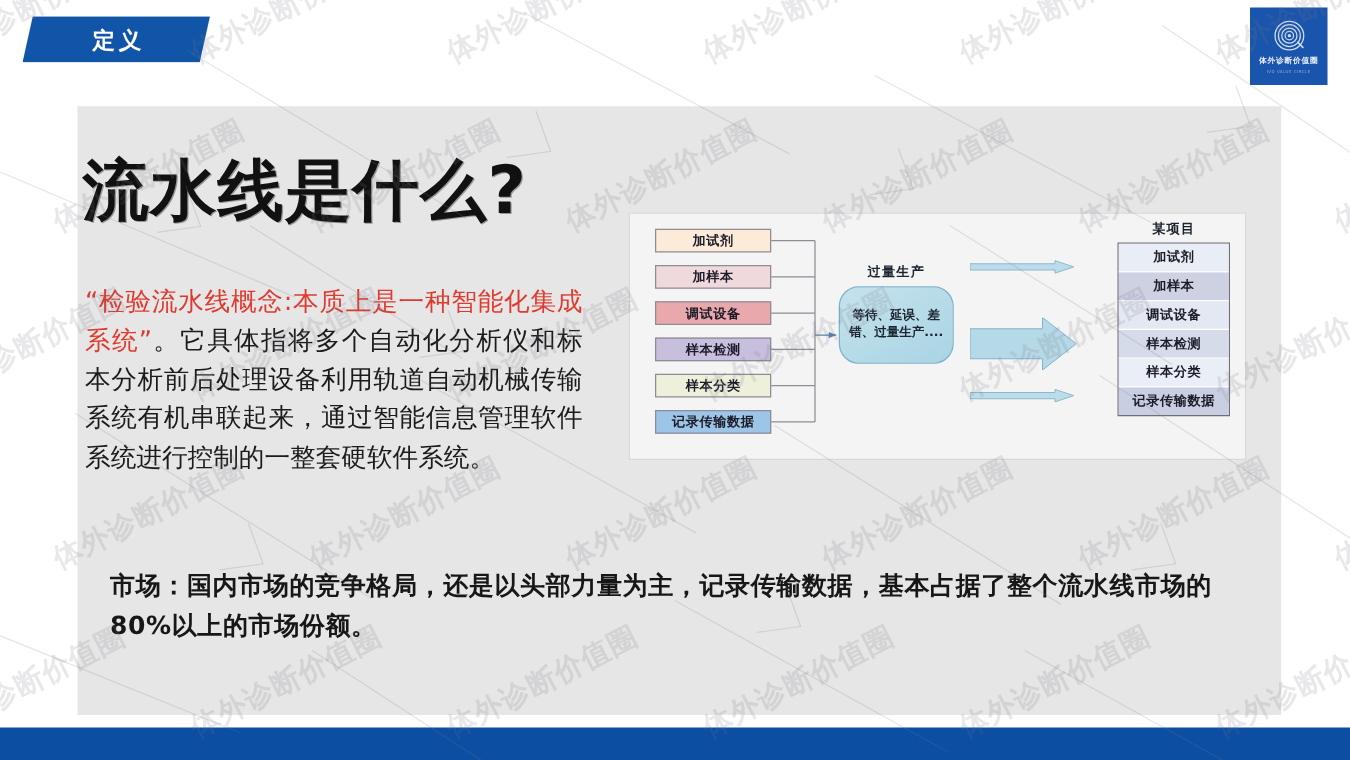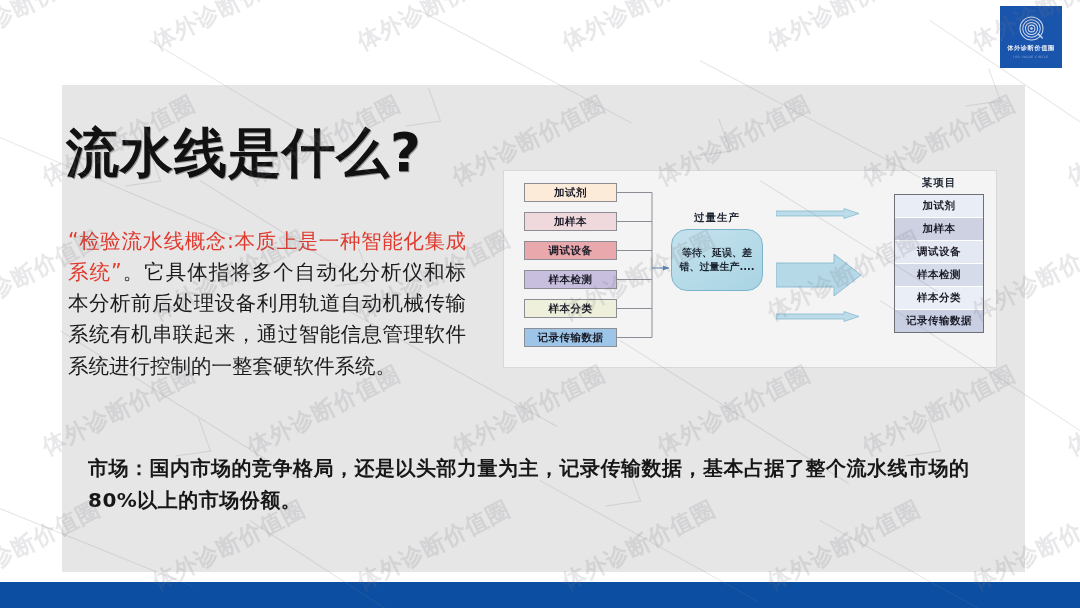--- a/index.html
+++ b/index.html
@@ -169,20 +169,23 @@
     background:#0b4ea2;z-index:35;
   }
 </style>
 </head>
 <body>
 
 <div id="slide">
 
   <div id="card"></div>
 
+  <div id="tag">
+    <div class="tag-label">定义</div>
+  </div>
 
   <div id="logo">
     <svg class="logo-mark" viewBox="0 0 40 40">
       <g fill="none" stroke="#cfdcf2" stroke-width="1.5">
         <circle cx="20" cy="20" r="17"></circle>
         <circle cx="20" cy="20" r="13"></circle>
         <circle cx="20" cy="20" r="9"></circle>
         <circle cx="20" cy="20" r="5"></circle>
       </g>
       <circle cx="20" cy="20" r="2" fill="#cfdcf2"></circle>

